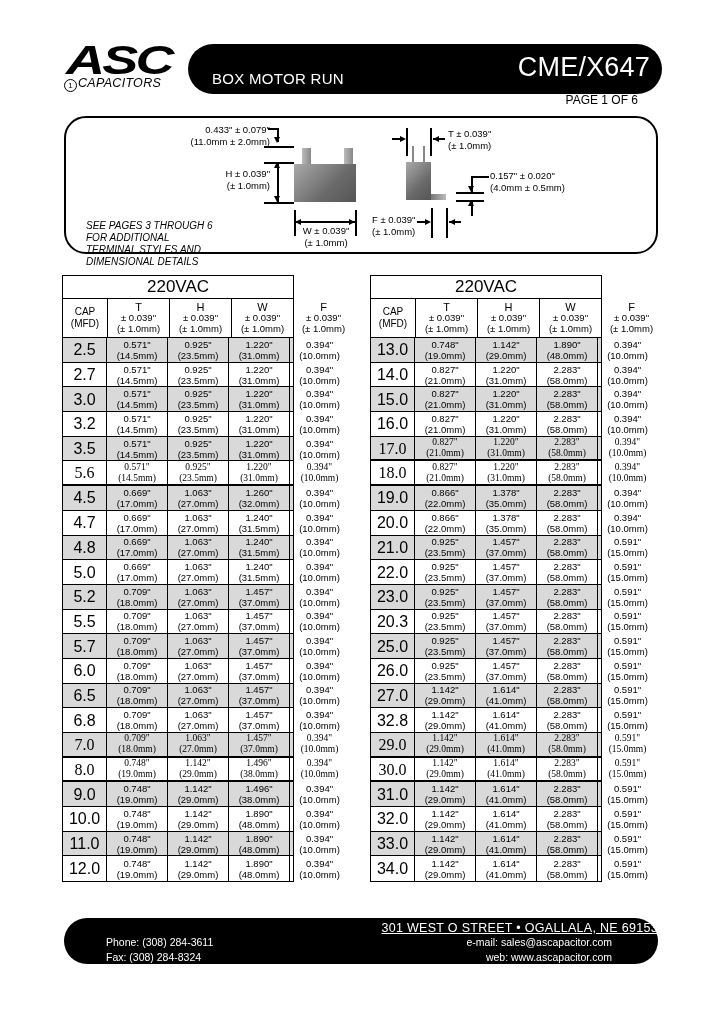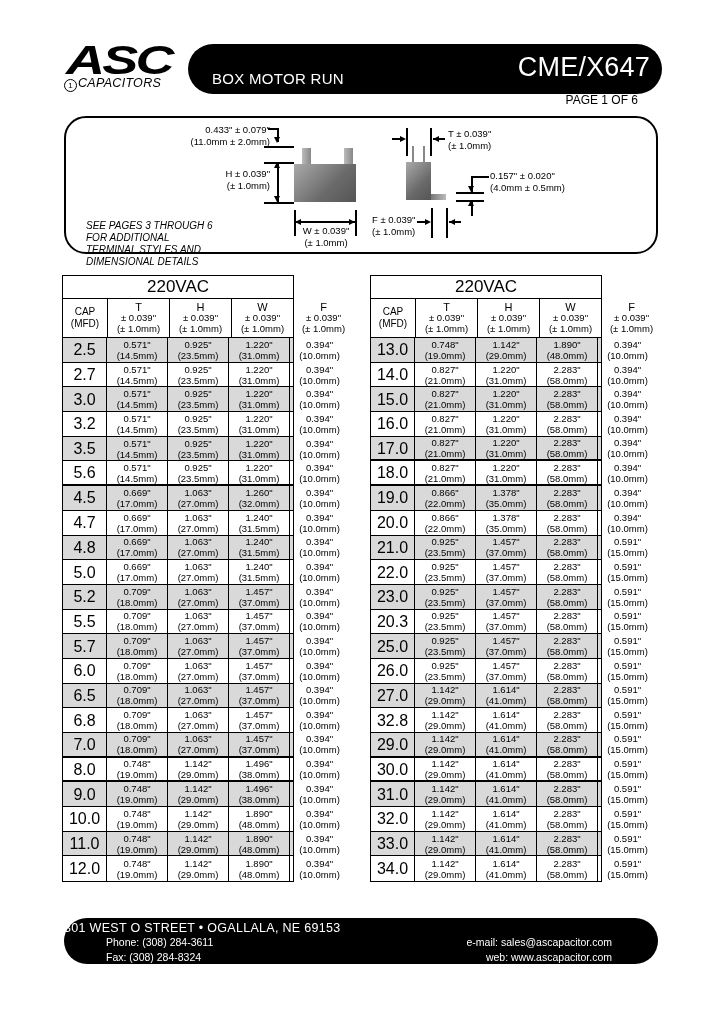--- a/index.html
+++ b/index.html
@@ -43,30 +43,30 @@
   .tbl .hdr { display:flex; height:38px; border-bottom:1.5px solid #000; }
   .tbl .hdr > div { flex:none; border-right:1px solid #000; text-align:center; font-size:9.5px; line-height:11.5px;
                     display:flex; flex-direction:column; justify-content:center; }
   .tbl .hdr > div:last-child { border-right:none; }
   .tbl .hdr .cap { font-size:10px; line-height:12px; }
   .tbl .hdr .sym { font-size:11px; line-height:10px; }
   .c0 { width:44px; } .c1 { width:61px; } .c2 { width:61px; } .c3 { width:61px; } .c4 { width:59px; }
   .row { display:flex; height:24.7px; border-bottom:1px solid #000; box-sizing:border-box; }
   .row:last-child { border-bottom:none; }
   .row.shade { background:#d9d9d9; }
-  .row.thick { border-bottom:2.5px solid #000; }
+  .row.thick { border-bottom:2.5px solid #000;font-family:Liberation Serif, serif; }
   .row > div { flex:none; border-right:1px solid #000; text-align:center; font-size:9.5px; line-height:11px;
                display:flex; flex-direction:column; justify-content:center; box-sizing:border-box; }
   .row > div:last-child { border-right:none; }
   .row .capv { font-size:16px; }
 
   
   .footer { position:absolute; left:64px; top:918px; width:594px; height:46px; background:#000; color:#fff;
             border-radius:23px; }
-  .footer .addr { position:absolute; left:0; right:0; top:3px; text-align:left; font-size:12.5px; letter-spacing:0.3px; }
+  .footer .addr { position:absolute; left:0; right:0; top:3px; text-align:right; font-size:12.5px; letter-spacing:0.3px;text-decoration:underline; }
   .footer .phone { position:absolute; left:42px; top:18px; font-size:10.5px; }
   .footer .fax { position:absolute; left:42px; top:33px; font-size:10.5px; }
   .footer .email { position:absolute; right:46px; top:18px; font-size:10.5px; }
   .footer .web { position:absolute; right:46px; top:33px; font-size:10.5px; }
 </style>
 </head>
 <body>
 
 <div class="logo">
   <div class="asc">ASC</div>

